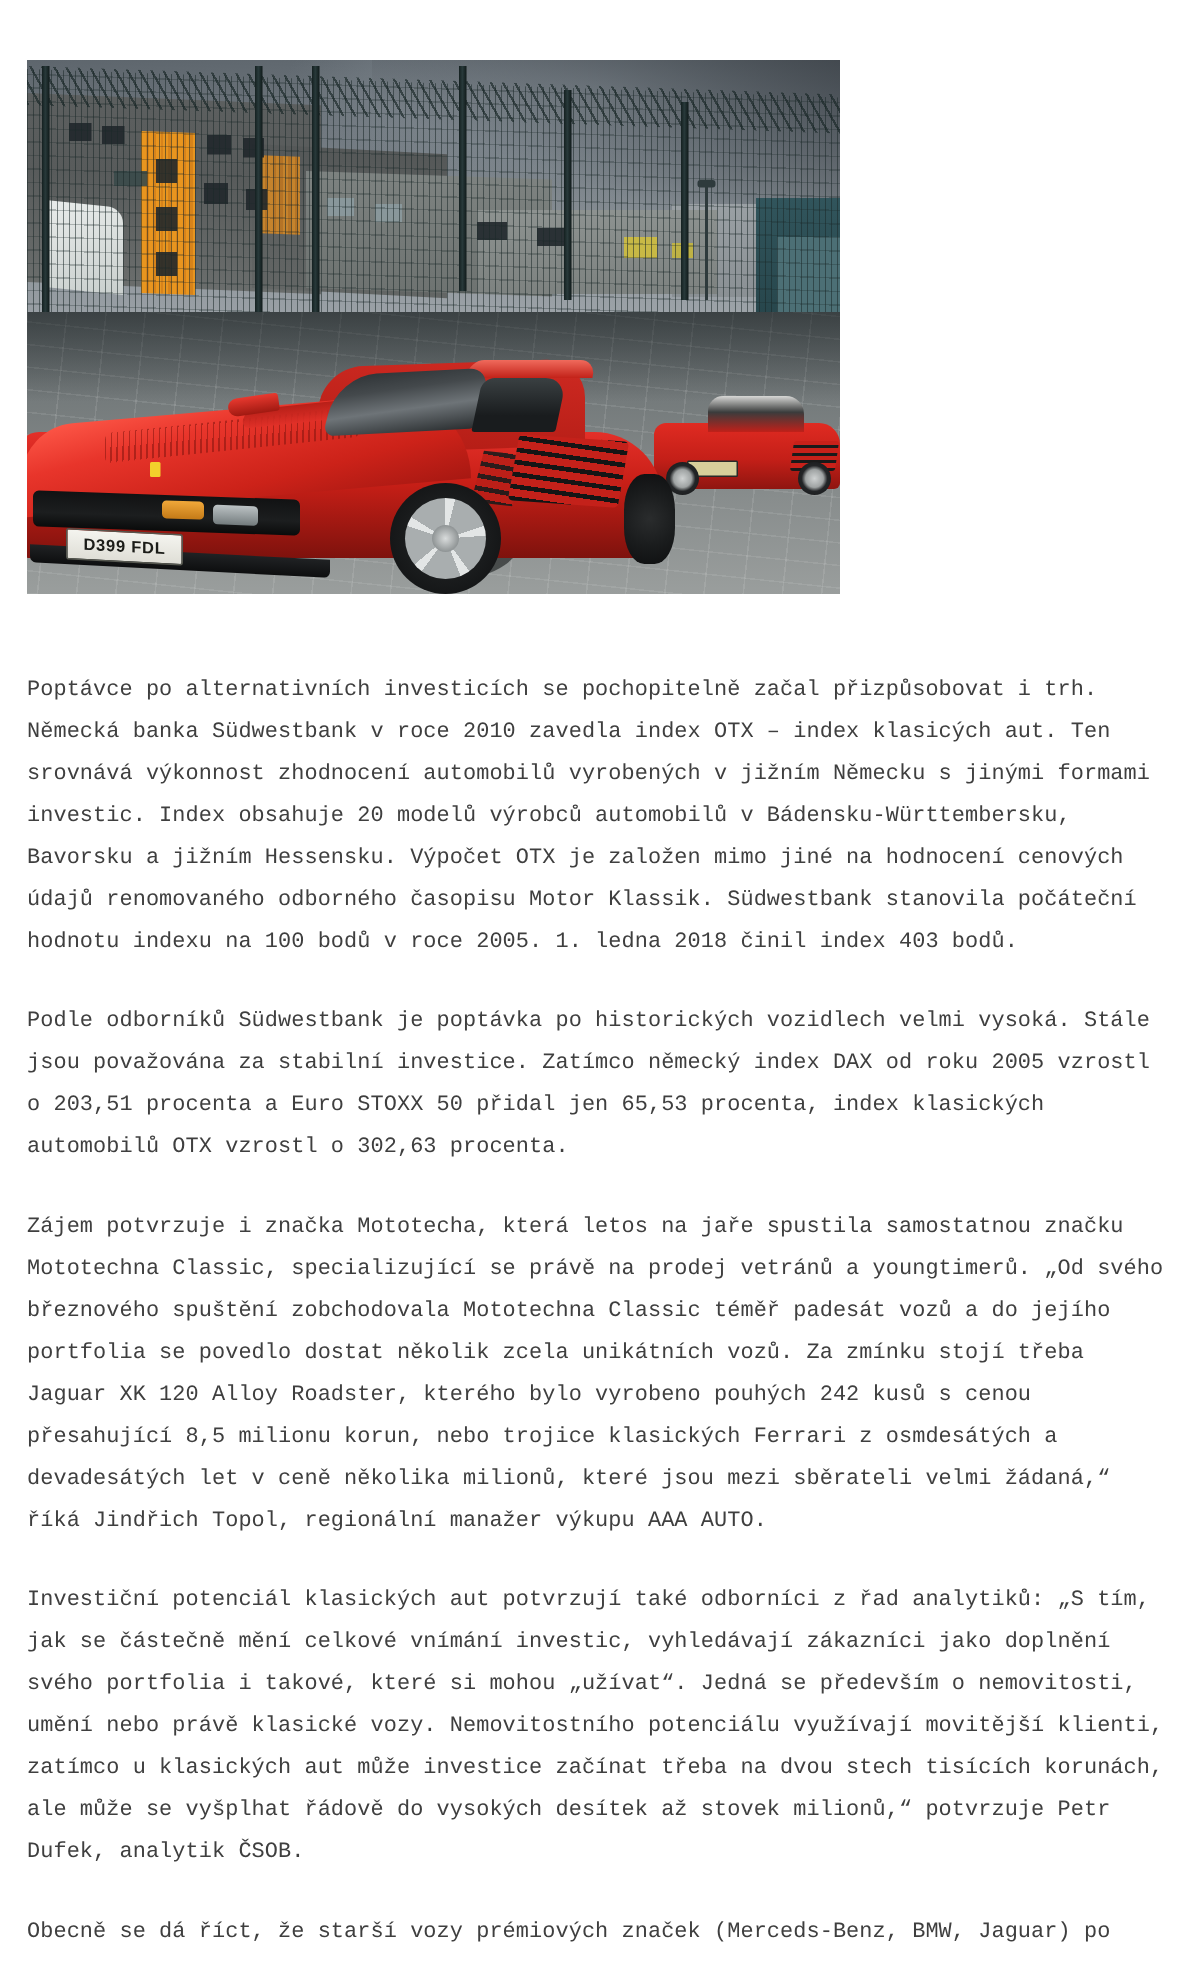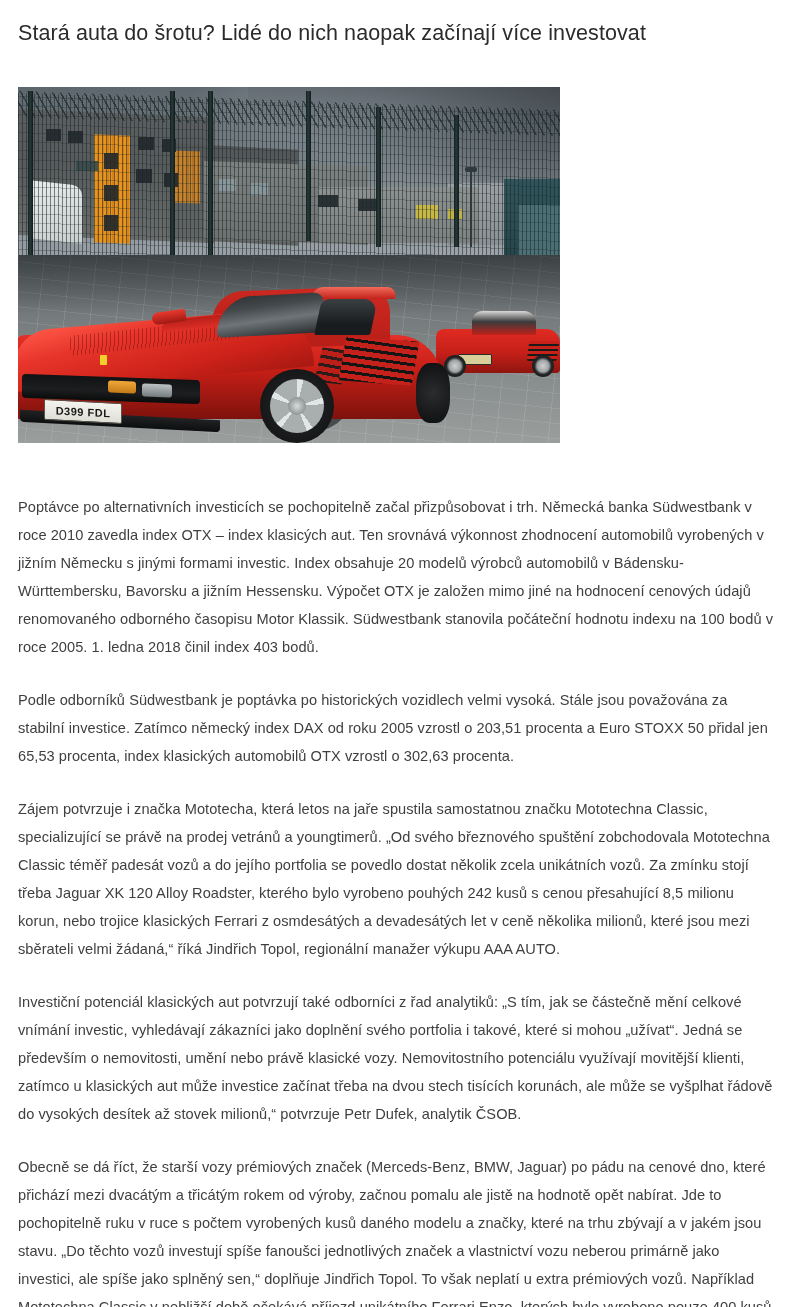--- a/index.html
+++ b/index.html
@@ -375,35 +375,34 @@
     background: rgba(10,12,13,0.55);
     border-radius: 50%;
   }
   
   .body-copy {
     padding: 0 18px 0 18px;
     margin-top: 50px;
   }
   .body-copy p {
     margin: 0 0 25px 0;
-    font-family: Liberation Sans, sans-serif;
+    font-family: Liberation Mono, monospace;
     font-size: 14.6px;
     line-height: 28px;
     color: #3f3f3f;
     text-align: left;
     letter-spacing: 0.05px;
   }
   .body-copy p:last-child { margin-bottom: 0; }
 </style>
 </head>
 <body>
 
 <div class="article">
 
-  <h1 class="article-title">Stará auta do šrotu? Lidé do nich naopak začínají více investovat</h1>
 
   <figure class="figure">
     <div class="photo">
 
       <div class="sky"></div>
       <div class="cloud-band"></div>
 
       <div class="bldg-far-right"></div>
       <div class="bldg-teal"></div>
       <div class="bldg-teal2"></div>

